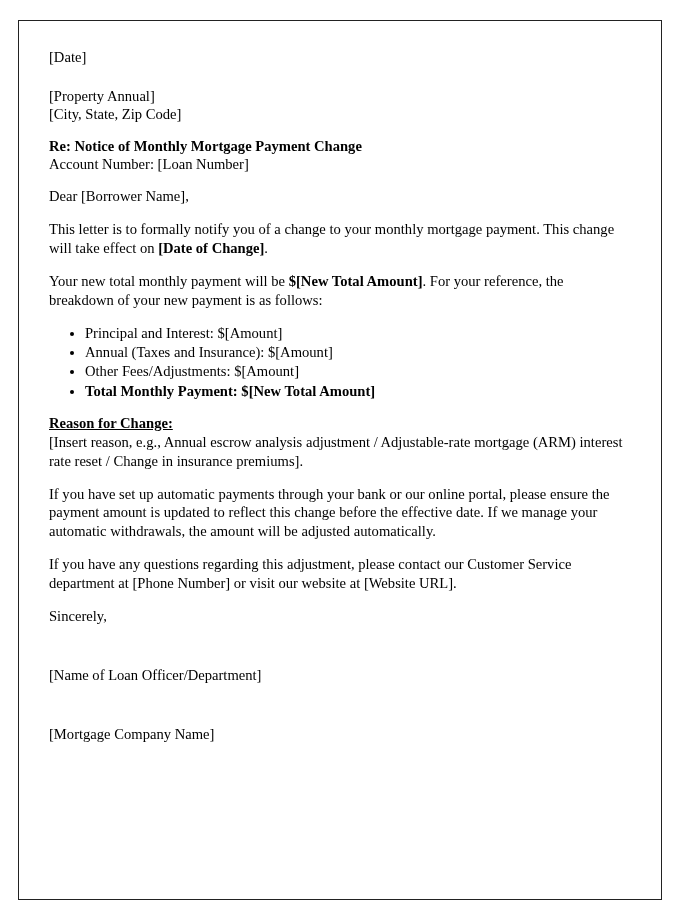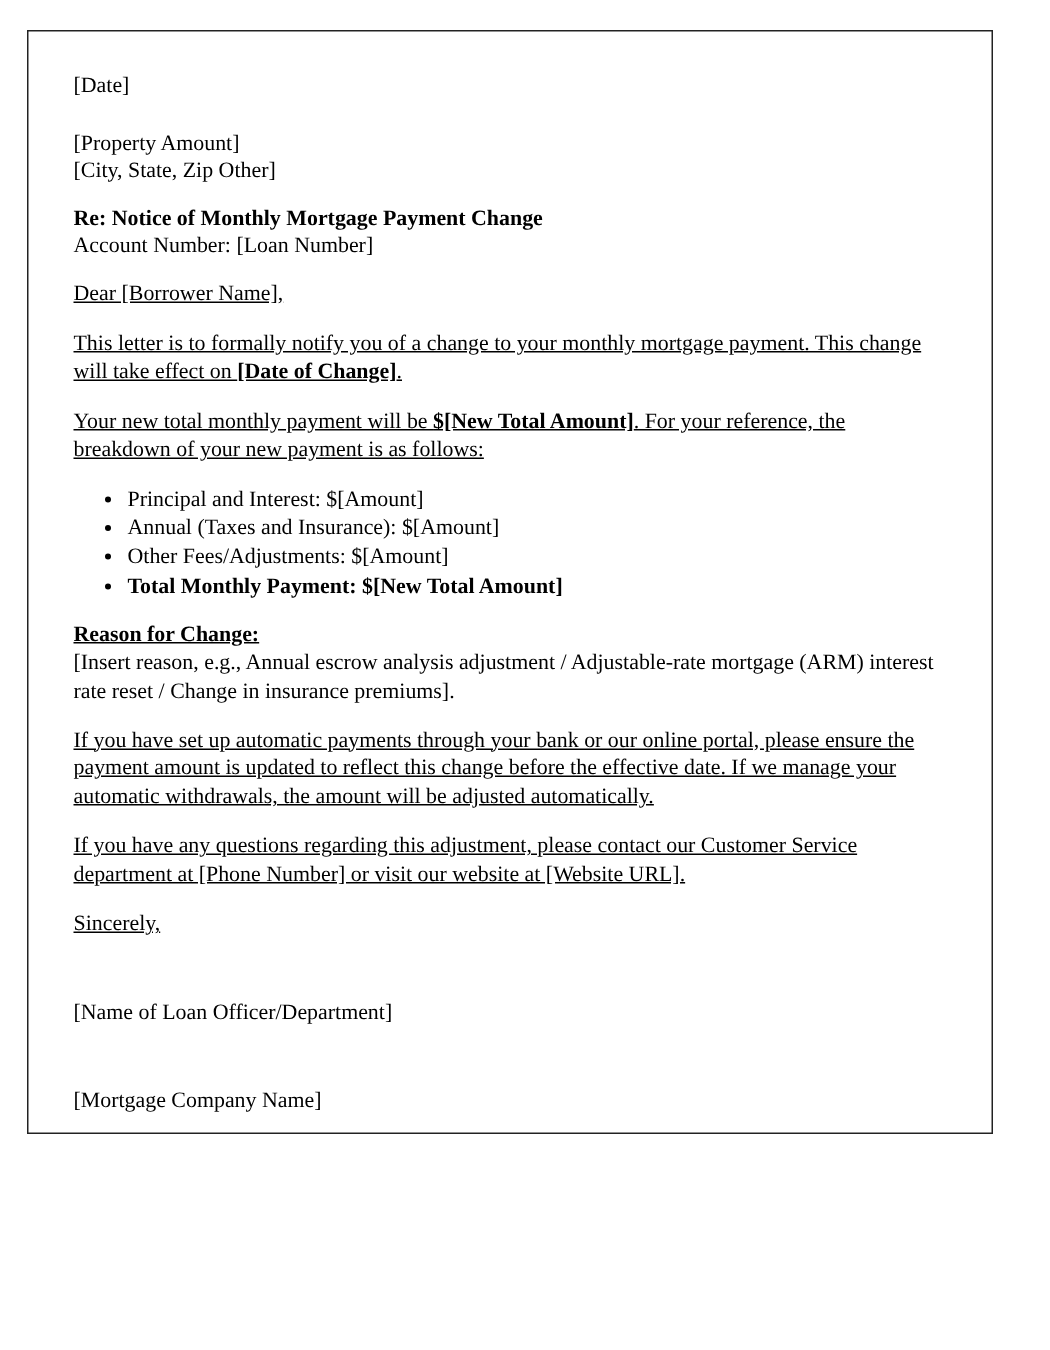--- a/index.html
+++ b/index.html
@@ -11,21 +11,21 @@
     width: 700px;
     height: 900px;
     font-family: "Liberation Serif", serif;
     color: #000000;
   }
   .page {
     position: absolute;
     left: 18px;
     top: 20px;
     width: 644px;
-    height: 736px;
+    height: 880px;
     border: 1px solid #222222;
     box-sizing: border-box;
     background: #ffffff;
   }
   .content {
     position: absolute;
     left: 30px;
     top: 28px;
     width: 580px;
     font-size: 14.6px;
@@ -55,21 +55,20 @@
   ul.breakdown li {
     margin: 0;
     line-height: 1.32;
   }
   p {
     margin: 0;
   }
   .para {
     margin: 0 0 14px 0;
     line-height: 1.3;
-    text-decoration: underline;
   }
   .reason-head {
     margin: 0;
     font-weight: bold;
     text-decoration: underline;
   }
   .reason-body {
     margin: 0 0 14px 0;
     line-height: 1.3;
   }
@@ -82,22 +81,22 @@
 <body>
 
 <div class="page">
   <div class="content">
 
     <p class="tight">[Date]</p>
 
     <div class="spacer-date"></div>
 
     <div>
-      <p class="addr-line">[Property Amount]</p>
-      <p class="addr-line">[City, State, Zip Other]</p>
+      <p class="addr-line">[Property Annual]</p>
+      <p class="addr-line">[City, State, Zip Code]</p>
     </div>
 
     <div class="spacer-sm"></div>
 
     <div>
       <p class="addr-line bold">Re: Notice of Monthly Mortgage Payment Change</p>
       <p class="addr-line">Account Number: [Loan Number]</p>
     </div>
 
     <div class="spacer-sm"></div>

